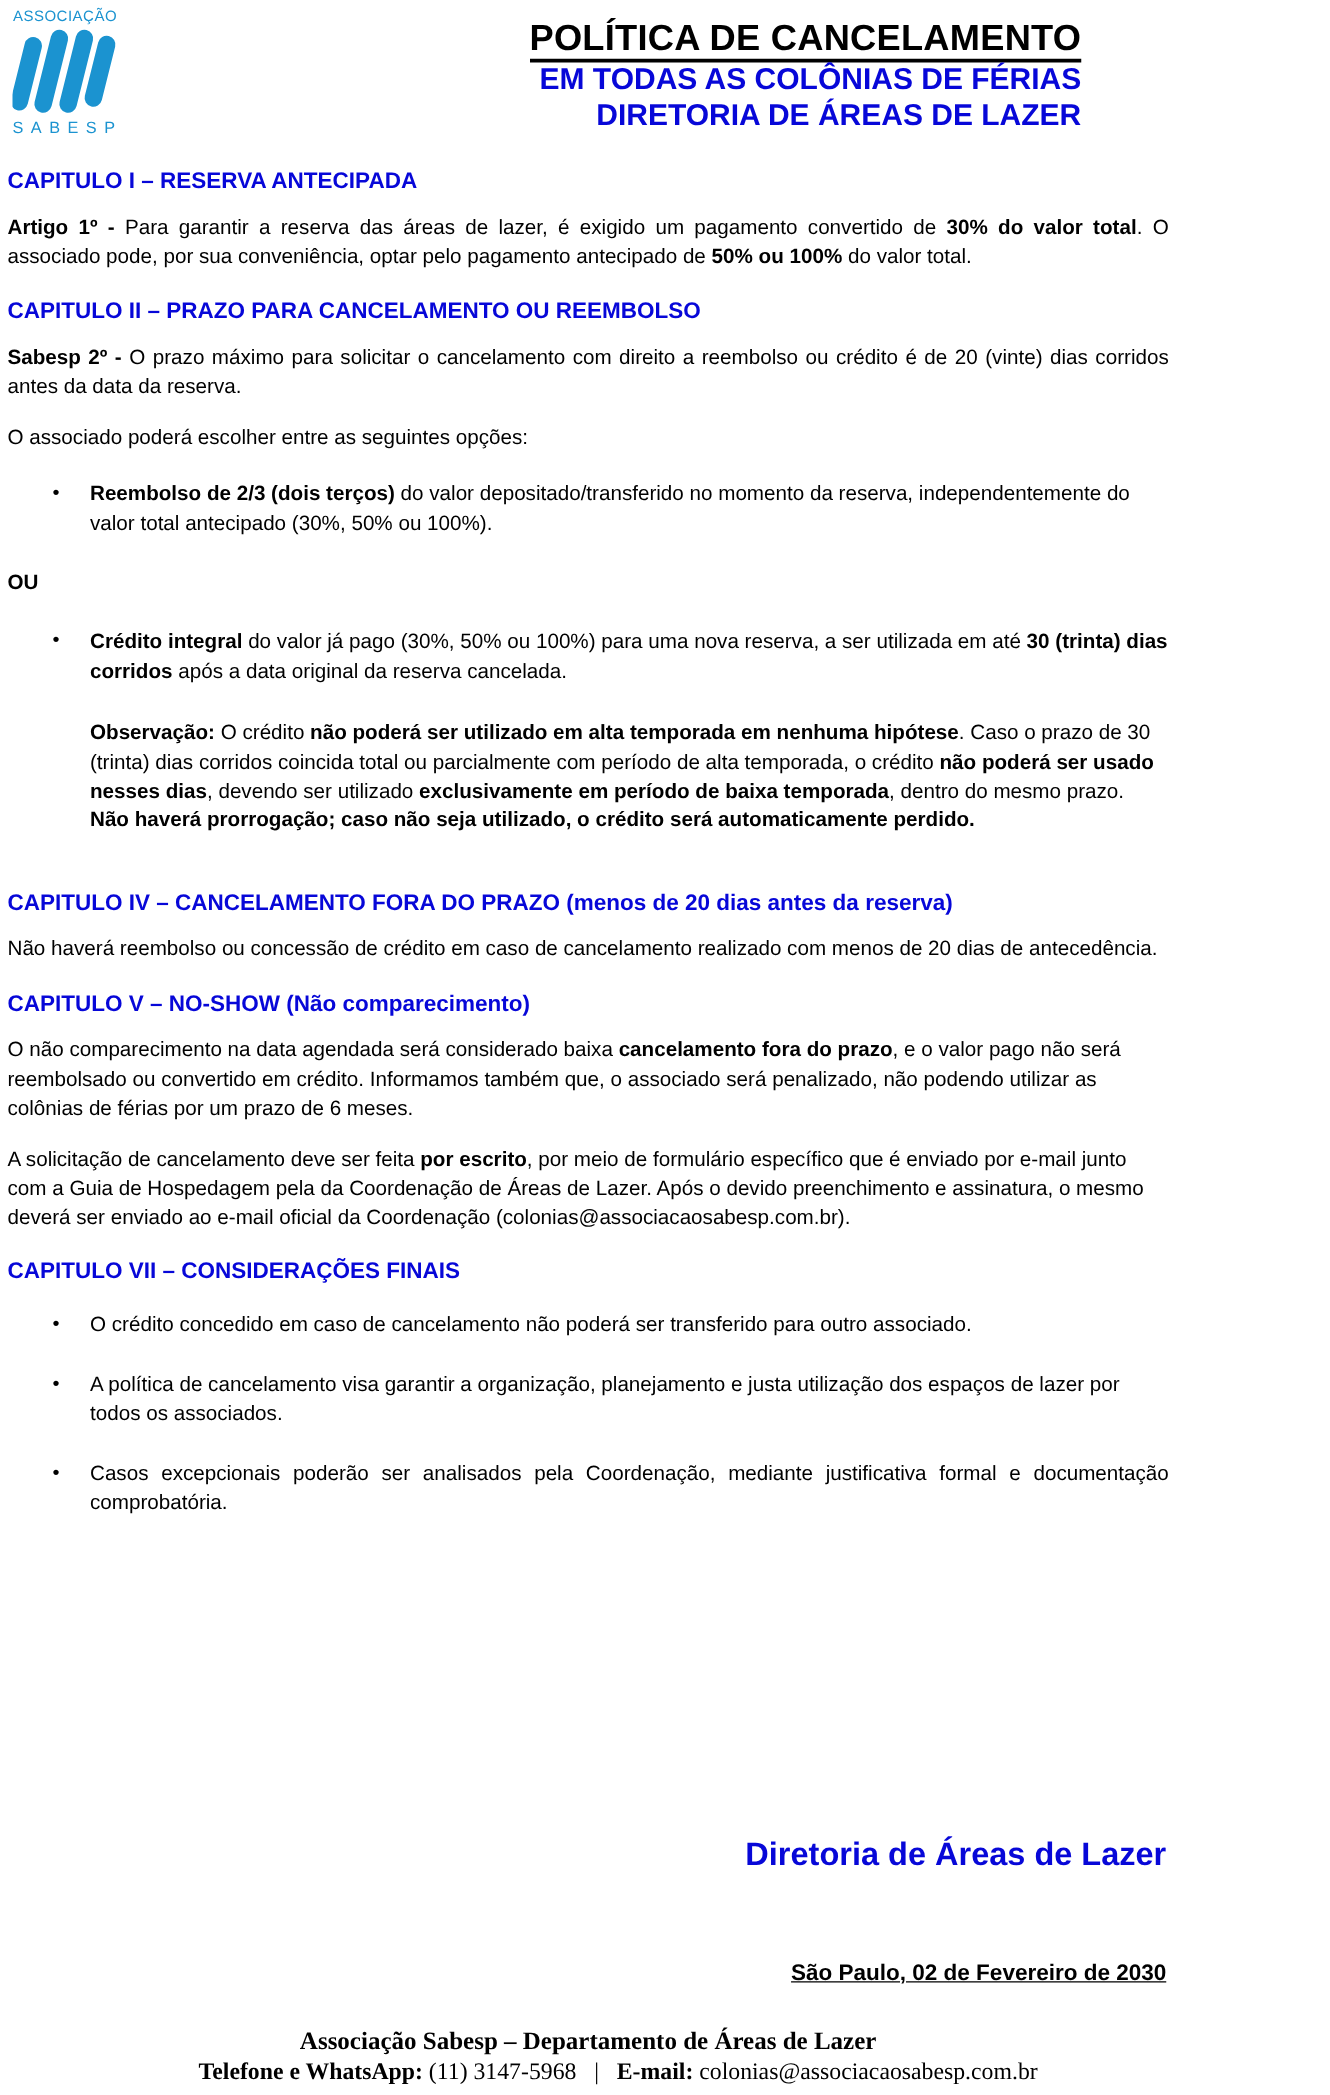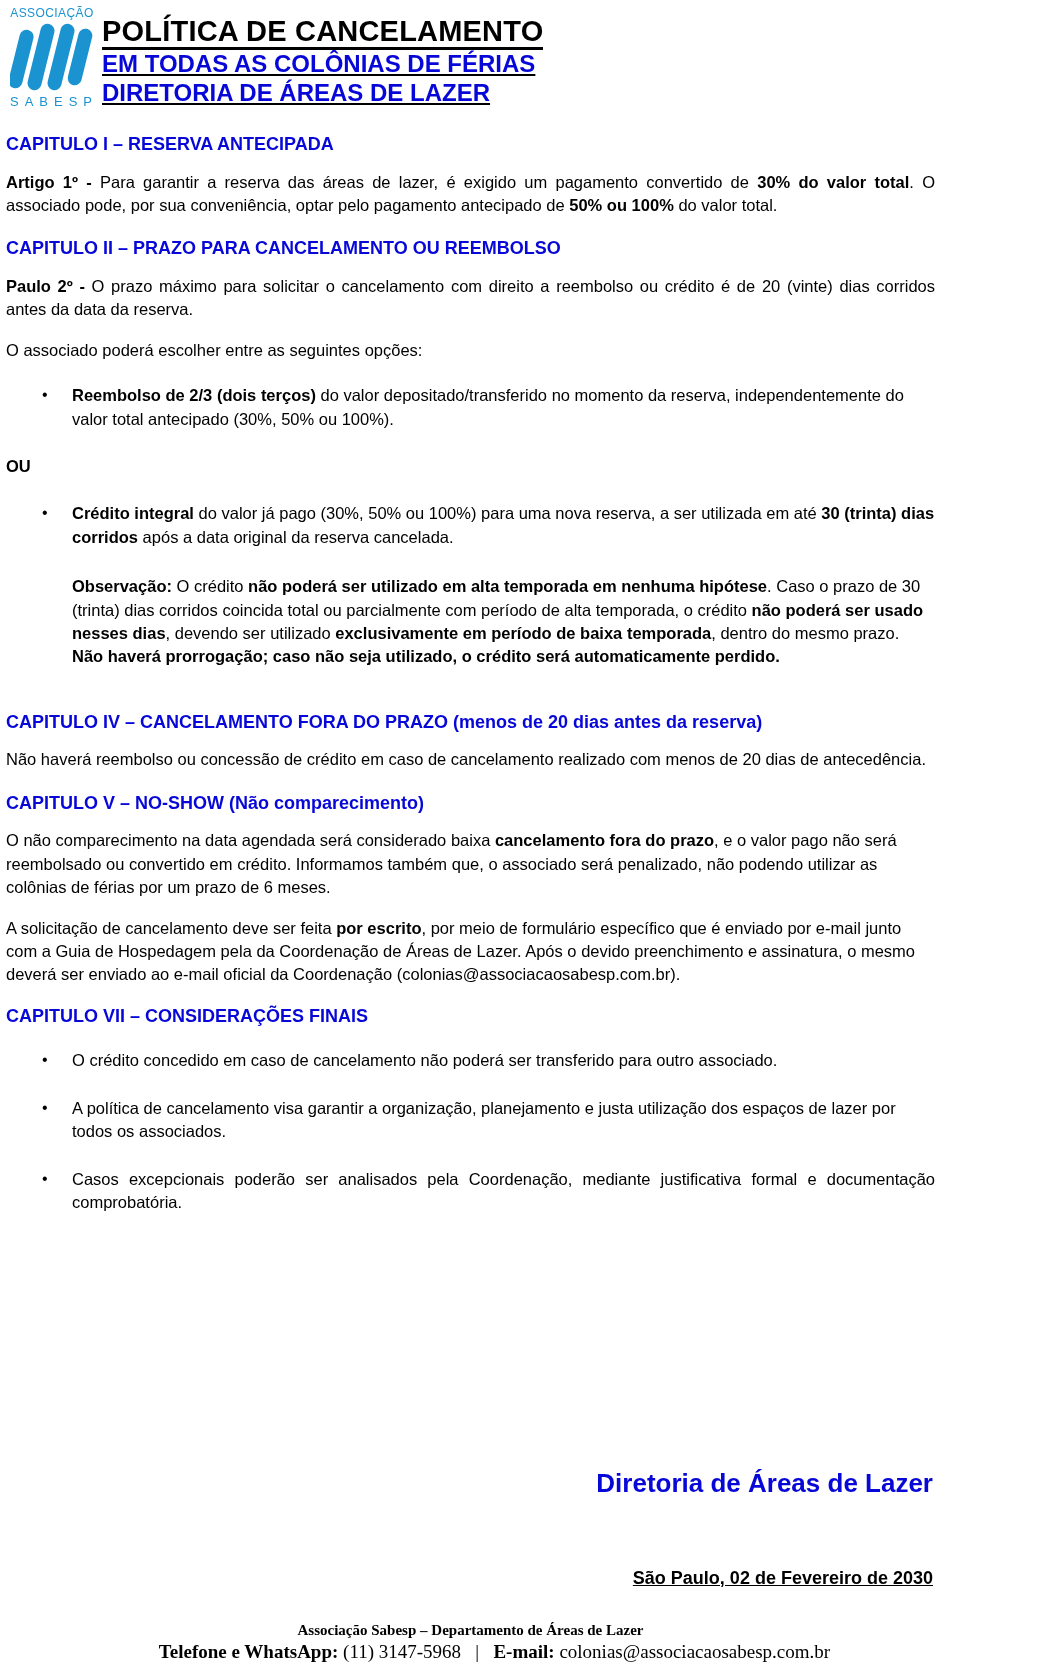--- a/index.html
+++ b/index.html
@@ -8,21 +8,21 @@
     background:#fff;color:#000;overflow:hidden;
     font-family:"Liberation Sans",sans-serif;
     padding:6px 6px 0 6px;
   }
   
   header{position:relative;min-height:114px;}
   .logo{position:absolute;left:0;top:0;width:92px;text-align:center;color:var(--logo-blue,#1b93d0);}
   .logo-top{font-size:12px;letter-spacing:.4px;white-space:nowrap;font-weight:500;}
   .logo-mark{display:block;margin:1px auto 0;}
   .logo-bottom{font-size:13px;letter-spacing:6px;text-indent:4px;white-space:nowrap;margin-top:1px;}
-  .titles{text-align:left;padding:10px 70px 0 96px;text-decoration:underline;}
+  .titles{text-align:right;padding:10px 70px 0 96px;}
   h1{font-size:29px;margin:0;font-weight:700;display:inline-block;
      border-bottom:3px solid #000;padding-bottom:1px;letter-spacing:.2px;line-height:1.05;}
   .sub{font-size:24px;font-weight:700;color:var(--heading-blue,#0707d8);line-height:1.2;}
   
   h2{font-size:18px;font-weight:700;color:var(--heading-blue,#0707d8);margin:28px 0 15px;line-height:1.25;}
   #sections section:nth-of-type(1) h2{margin-top:13px;}
   #sections section:nth-of-type(2) h2{margin-top:20px;}
   #sections section:nth-of-type(3) h2{margin-top:44px;}
   #sections section:nth-of-type(4) h2{margin-top:42px;}
   #sections section:nth-of-type(5) h2{margin-top:20px;}
@@ -34,21 +34,21 @@
   .bullet .marker{position:absolute;left:36px;top:0;font-size:16px;}
   .plain{font-weight:700;margin:24px 0 24px;}
   .indent{margin-left:66px;margin-top:26px;margin-bottom:17px;}
   
   .signature{position:absolute;right:8px;top:1468px;color:var(--heading-blue,#0707d8);
     font-size:26px;font-weight:700;white-space:nowrap;}
   .date-line{position:absolute;right:8px;top:1568px;font-size:18px;font-weight:700;
     text-decoration:underline;white-space:nowrap;}
   footer{position:absolute;left:0;right:0;top:1622px;text-align:center;
     font-family:"Liberation Serif",serif;}
-  .org{font-size:15px;font-weight:700;}
+  .org{font-size:20px;font-weight:700;}
   .contact{font-size:19px;margin-top:2px;padding-left:48px;}
 </style>
 </head>
 <body>
 
 <div class="page">
 
   <header>
     <div class="logo">
       <div class="logo-top">ASSOCIAÇÃO</div>
@@ -72,21 +72,21 @@
   <main id="sections">
       <section>
         <h2>CAPITULO I – RESERVA ANTECIPADA</h2>
         <div class="blk para j">
           <div><span style="font-weight: 700;">Artigo 1º - </span><span>Para garantir a reserva das áreas de lazer, é exigido um pagamento convertido de </span><span style="font-weight: 700;">30% do valor total</span><span>. O associado pode, por sua conveniência, optar pelo pagamento antecipado de </span><span style="font-weight: 700;">50% ou 100%</span><span> do valor total.</span></div>
         </div>
       </section>
       <section>
         <h2>CAPITULO II – PRAZO PARA CANCELAMENTO OU REEMBOLSO</h2>
         <div class="blk para j">
-          <div><span style="font-weight: 700;">Paulo 2º - </span><span>O prazo máximo para solicitar o cancelamento com direito a reembolso ou crédito é de 20 </span><span style="font-weight: 400;">(vinte) dias corridos</span><span> antes da data da reserva.</span></div>
+          <div><span style="font-weight: 700;">Sabesp 2º - </span><span>O prazo máximo para solicitar o cancelamento com direito a reembolso ou crédito é de 20 </span><span style="font-weight: 400;">(vinte) dias corridos</span><span> antes da data da reserva.</span></div>
         </div>
       </section>
       <section>
         <div class="blk para">
           <div><span>O associado poderá escolher entre as seguintes opções:</span></div>
         </div>
         <div class="blk bullet">
           <span class="marker">•</span>
           <div><span style="font-weight: 700;">Reembolso de 2/3 (dois terços)</span><span> do valor depositado/transferido no momento da reserva, independentemente do valor total antecipado (30%, 50% ou 100%).</span></div>
         </div>

